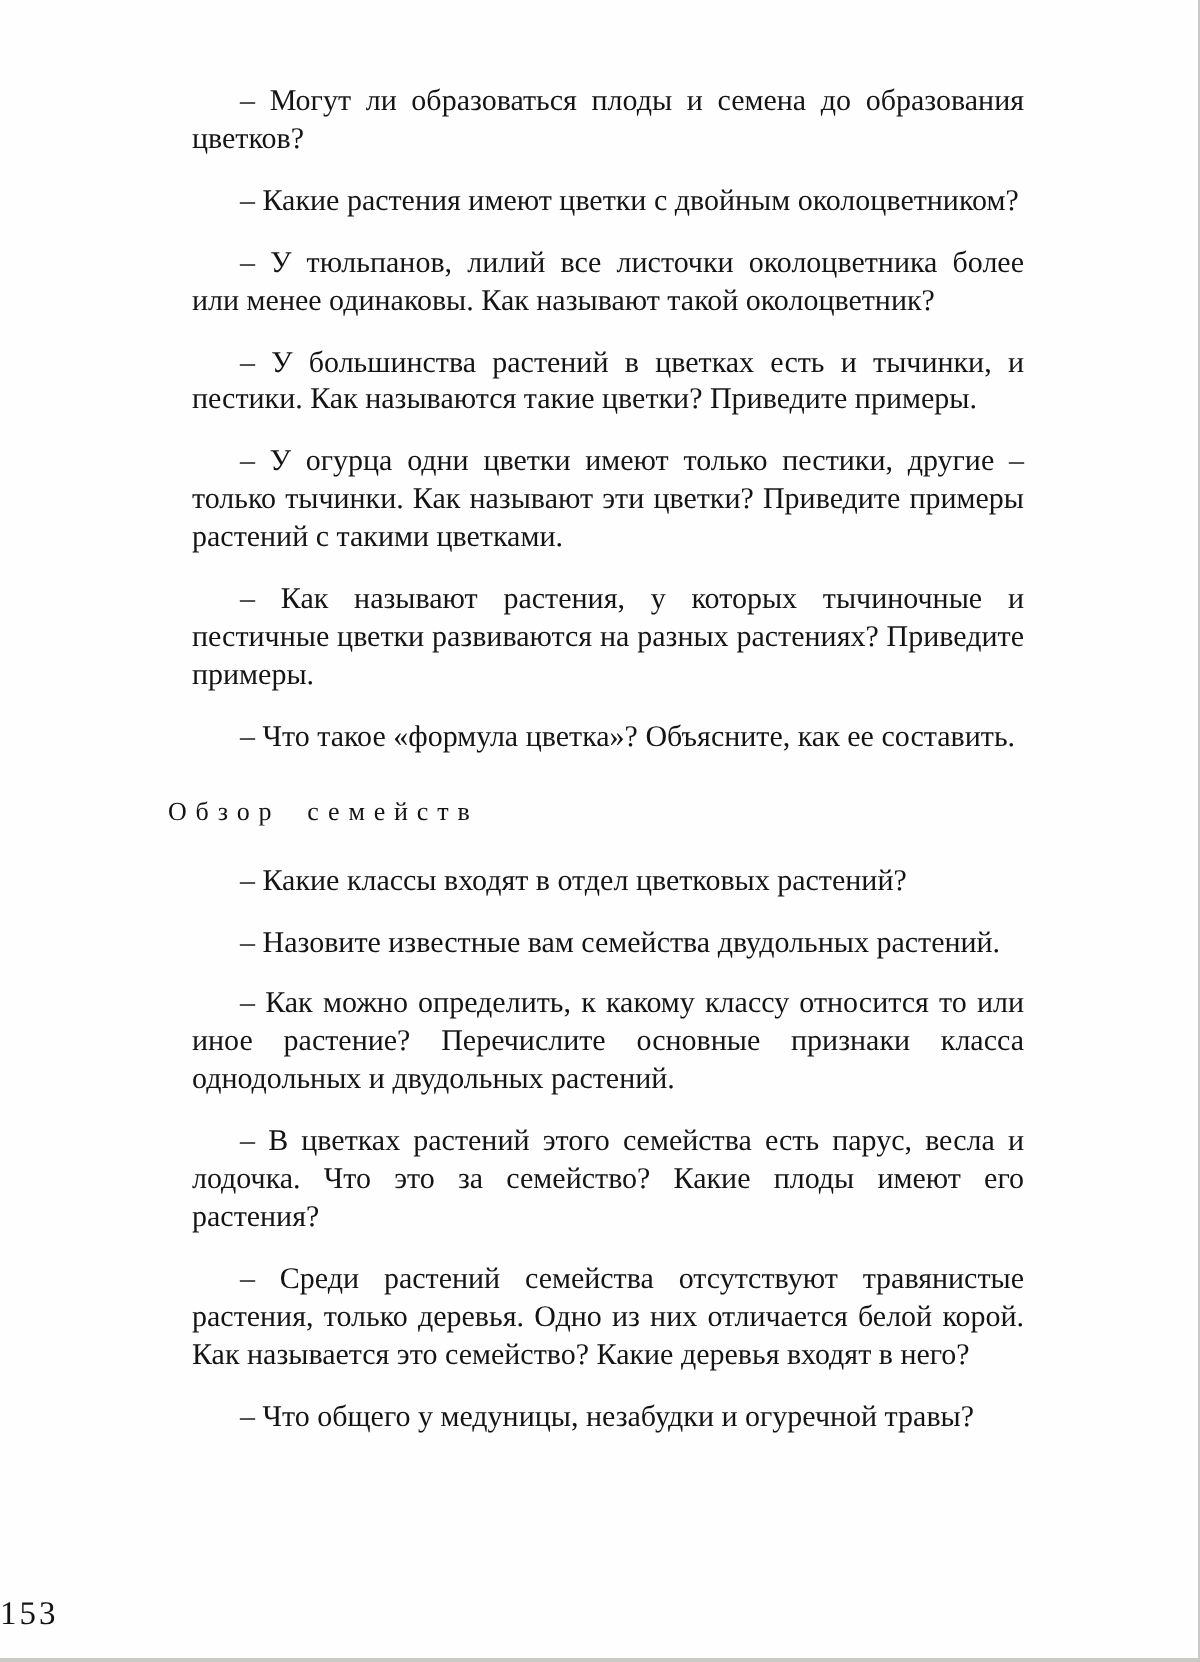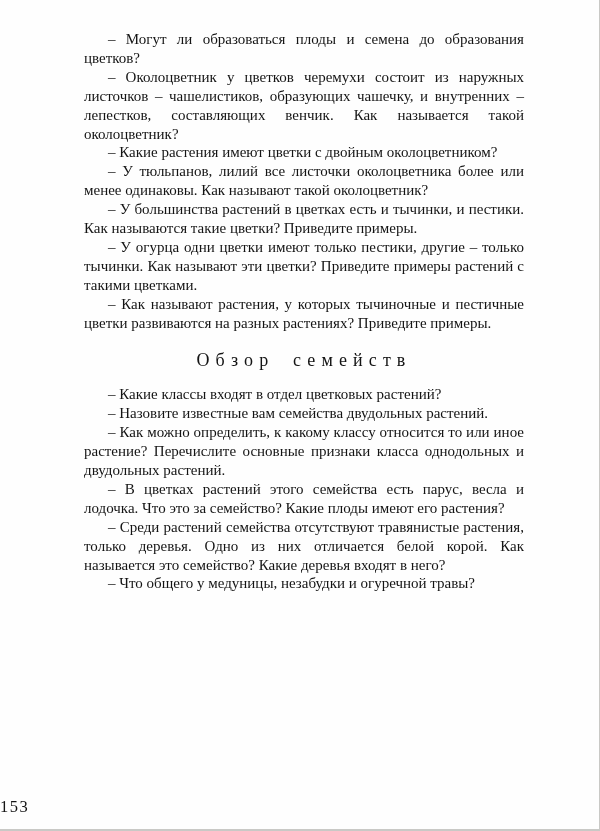--- a/index.html
+++ b/index.html
@@ -16,28 +16,28 @@
     box-sizing: border-box;
     padding: 30px 76px 60px 84px;
     font-family: "Liberation Serif", "DejaVu Serif", serif;
     font-size: 15px;
     line-height: 18.9px;
     color: #141414;
     overflow: hidden;
     box-shadow: inset -1px -2px 0 #c9c9c6;
   }
   .para {
-    margin: 0;
+    margin: 12px;
     text-indent: 24px;
     text-align: justify;
   }
   .heading {
     font-weight: normal;
-    font-size: 18px;
-    text-align: center;
+    font-size: 13px;
+    text-align: left;
     letter-spacing: 0.34em;
     word-spacing: 0.45em;
     margin: 18px 0 16px 0;
     color: #141414;
     font-family: Liberation Serif, serif;
   }
   .page-number {
     position: absolute;
     bottom: 14px;
     left: 0;
@@ -48,26 +48,26 @@
     color: #141414;
   }
 </style>
 </head>
 <body>
 
 <div class="page">
 
   <div class="text-body">
       <p class="para">– Могут ли образоваться плоды и семена до образования цветков?</p>
-      <p class="para">– Околоцветник у цветков черемухи состоит из наружных листочков – чашелистиков, образующих чашечку, и внутренних – лепестков, составляющих венчик. Как называется такой околоцветник?</p>
       <p class="para">– Какие растения имеют цветки с двойным околоцветником?</p>
       <p class="para">– У тюльпанов, лилий все листочки околоцветника более или менее одинаковы. Как называют такой околоцветник?</p>
       <p class="para">– У большинства растений в цветках есть и тычинки, и пестики. Как называются такие цветки? Приведите примеры.</p>
       <p class="para">– У огурца одни цветки имеют только пестики, другие – только тычинки. Как называют эти цветки? Приведите примеры растений с такими цветками.</p>
       <p class="para">– Как называют растения, у которых тычиночные и пестичные цветки развиваются на разных растениях? Приведите примеры.</p>
+      <p class="para">– Что такое «формула цветка»? Объясните, как ее составить.</p>
     </div>
 
   <h2 class="heading">Обзор семейств</h2>
 
   <div class="text-body">
       <p class="para">– Какие классы входят в отдел цветковых растений?</p>
       <p class="para">– Назовите известные вам семейства двудольных растений.</p>
       <p class="para">– Как можно определить, к какому классу относится то или иное растение? Перечислите основные признаки класса однодольных и двудольных растений.</p>
       <p class="para">– В цветках растений этого семейства есть парус, весла и лодочка. Что это за семейство? Какие плоды имеют его растения?</p>
       <p class="para">– Среди растений семейства отсутствуют травянистые растения, только деревья. Одно из них отличается белой корой. Как называется это семейство? Какие деревья входят в него?</p>

